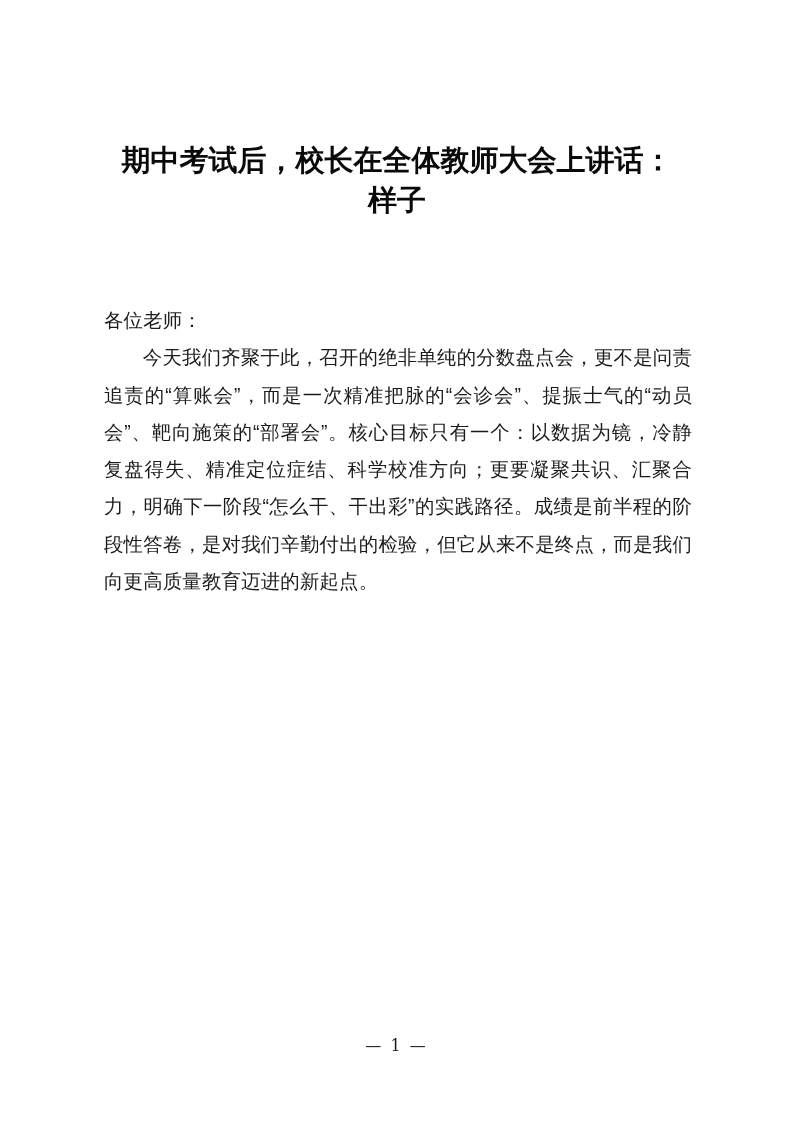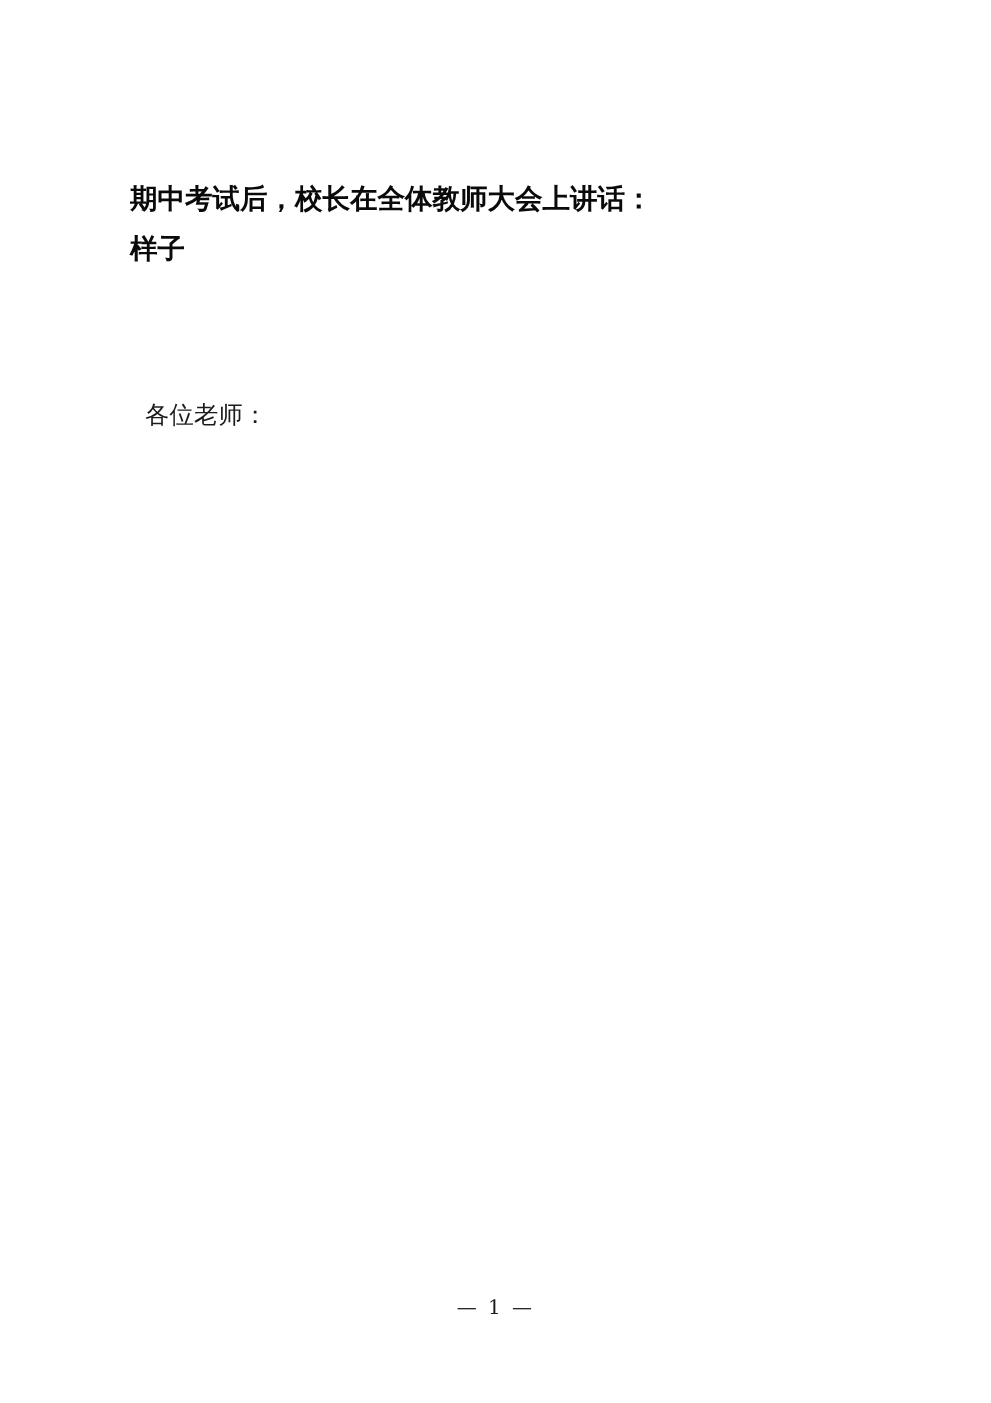--- a/index.html
+++ b/index.html
@@ -18,35 +18,36 @@
     height: 1122px;
     background: #ffffff;
     overflow: hidden;
     box-sizing: border-box;
   }
   .doc-title {
     position: absolute;
     left: 104px;
     top: 140px;
     width: 586px;
+    text-align: center;
     font-family: "DejaVu Sans", "Liberation Sans", sans-serif;
     font-weight: 700;
-    font-size: 22px;
+    font-size: 29px;
     line-height: 40px;
     letter-spacing: 0px;
     color: #0a0a0a;
   }
   .body-block {
     position: absolute;
     left: 104px;
     top: 302px;
     width: 588px;
   }
   p.para {
-    margin: 12px;
+    margin: 0;
     padding: 0;
     font-family: Liberation Sans, sans-serif;
     font-size: 19.4px;
     line-height: 37.3px;
     text-align: justify;
     text-justify: inter-ideograph;
     color: #1b1b1b;
     letter-spacing: 0.2px;
   }
   p.indent2 {
@@ -72,17 +73,18 @@
 
 <div class="page">
 
   <div class="doc-title">
     <div>期中考试后，校长在全体教师大会上讲话：</div>
     <div>样子</div>
   </div>
 
   <div class="body-block">
     <p class="para noindent">各位老师：</p>
+    <p class="para indent2">今天我们齐聚于此，召开的绝非单纯的分数盘点会，更不是问责追责的“算账会”，而是一次精准把脉的“会诊会”、提振士气的“动员会”、靶向施策的“部署会”。核心目标只有一个：以数据为镜，冷静复盘得失、精准定位症结、科学校准方向；更要凝聚共识、汇聚合力，明确下一阶段“怎么干、干出彩”的实践路径。成绩是前半程的阶段性答卷，是对我们辛勤付出的检验，但它从来不是终点，而是我们向更高质量教育迈进的新起点。</p>
   </div>
 
   <div class="page-footer">— 1 —</div>
 
 </div>
 
 </body></html>

